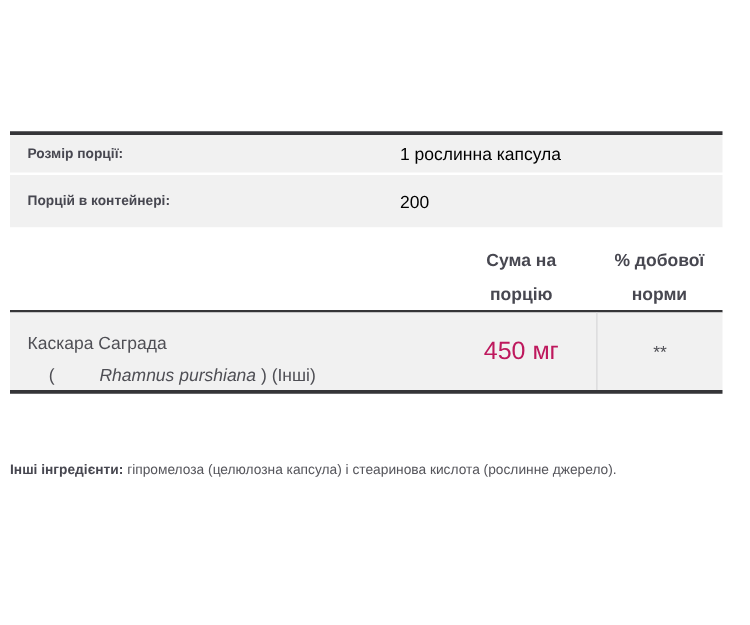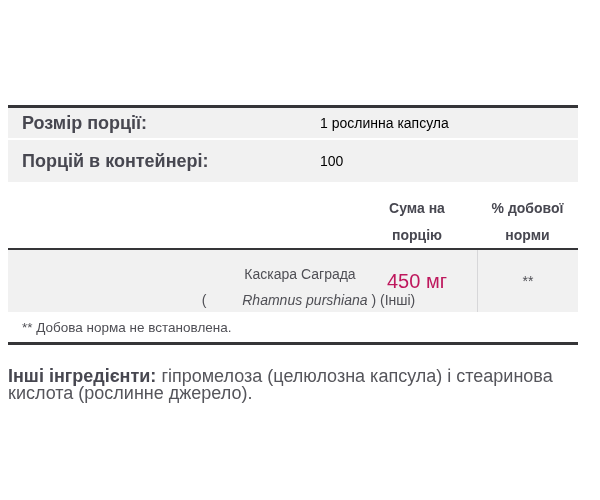--- a/index.html
+++ b/index.html
@@ -25,21 +25,21 @@
     position: relative;
     display: flex;
     align-items: center;
   }
   .info-row.r1 { height: 30px; margin-bottom: 2px; }
   .info-row.r2 { height: 42px; }
 
   .info-label {
     padding-left: 14px;
     font-weight: bold;
-    font-size: 18px;
+    font-size: 11px;
     color: #474750;
   }
   .info-value {
     position: absolute;
     left: 312px;
     font-size: 14px;
     color: #000000;
   }
 
   .col-headers {
@@ -62,21 +62,20 @@
   .ingredient-row {
     position: relative;
     height: 62px;
     background: #f1f1f1;
   }
   .ingredient-name {
     padding: 11px 0 0 14px;
     font-size: 14px;
     line-height: 26px;
     color: #4f4f55;
-    text-align: center;
   }
   .ingredient-name .line2 { padding-left: 17px; }
   .latin { font-style: italic; margin-left: 32px; }
   .cell-amount {
     position: absolute;
     left: 349px; top: 0;
     width: 120px; height: 62px;
     display: flex; align-items: center; justify-content: center;
     font-size: 20px;
     color: #be185d;
@@ -99,41 +98,41 @@
     padding-left: 14px;
     font-size: 13.5px;
     color: #4f4f55;
   }
 
   .other-ingredients {
     position: absolute;
     left: 8px;
     top: 368px;
     width: 584px;
-    font-size: 18px;
+    font-size: 11px;
     line-height: 17px;
     color: #55555b;
   }
   .other-ingredients .oi-label { font-weight: bold; color: #474750; }
 </style>
 </head>
 <body>
 
 <div class="label-panel">
 
   <div class="top-line"></div>
 
   <div class="info-row r1">
     <span class="info-label">Розмір порції:</span>
     <span class="info-value">1 рослинна капсула</span>
   </div>
 
   <div class="info-row r2">
     <span class="info-label">Порцій в контейнері:</span>
-    <span class="info-value">100</span>
+    <span class="info-value">200</span>
   </div>
 
   <div class="col-headers">
     <div class="col-header amount">
       <div>Сума на</div>
       <div>порцію</div>
     </div>
     <div class="col-header dv">
       <div>% добової</div>
       <div>норми</div>
@@ -144,21 +143,18 @@
 
   <div class="ingredient-row">
     <div class="ingredient-name">
       <div class="line1">Каскара Саграда</div>
       <div class="line2"><span>( </span><span class="latin">Rhamnus purshiana</span><span> )</span><span> (Інші)</span></div>
     </div>
     <div class="cell-amount">450 мг</div>
     <div class="cell-dv">**</div>
   </div>
 
-  <div class="footnote-row">
-    <span>** Добова норма не встановлена.</span>
-  </div>
 
   <div class="bottom-line"></div>
 
 </div>
 
 <p class="other-ingredients"><span class="oi-label">Інші інгредієнти:</span><span> гіпромелоза (целюлозна капсула) і стеаринова кислота (рослинне джерело).</span></p>
 
 </body></html>

